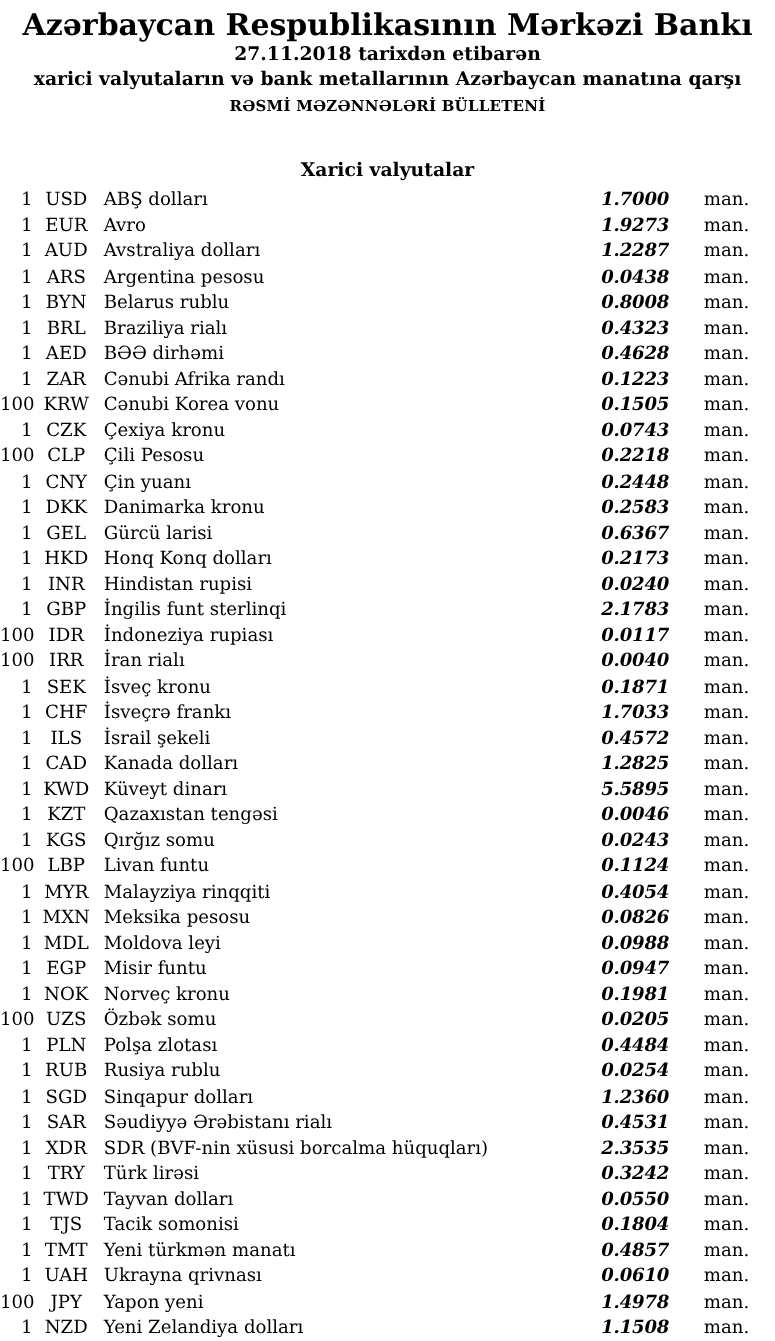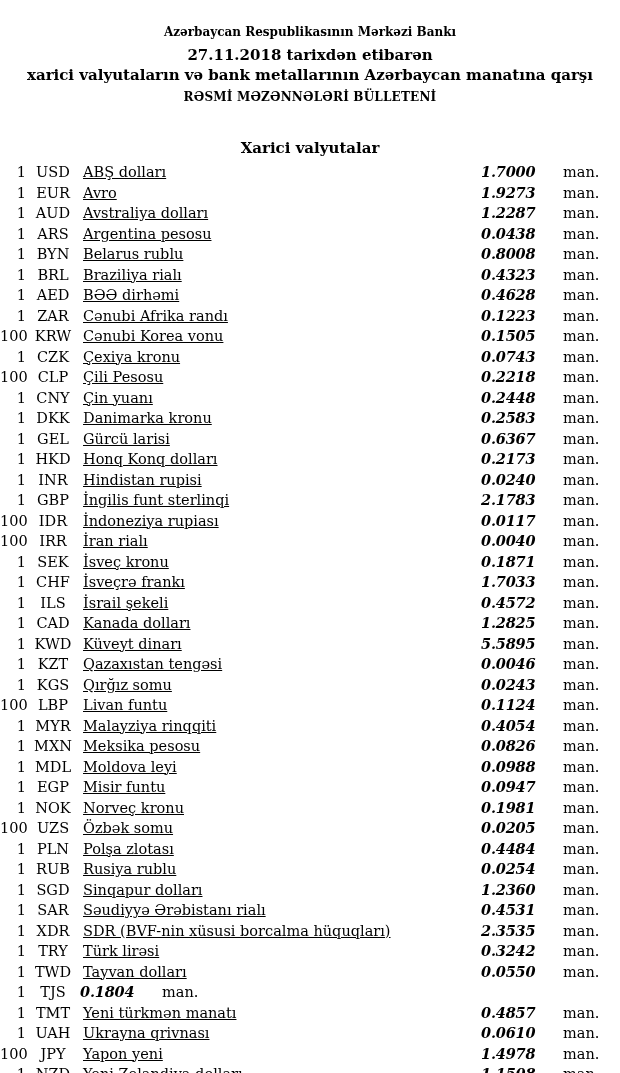--- a/index.html
+++ b/index.html
@@ -17,38 +17,38 @@
   .page {
     width: 620px;
     height: 1073px;
     background: #ffffff;
   }
   .hdr {
     text-align: center;
     font-weight: bold;
     white-space: nowrap;
   }
-  .title    { font-size: 12px; line-height: 26px; padding-top: 19px; }
+  .title    { font-size: 24px; line-height: 26px; padding-top: 7px; }
   .dateline { font-size: 15px; line-height: 20px; }
   .scope    { font-size: 15px; line-height: 20px; }
   .bulletin { font-size: 12px; line-height: 24px; letter-spacing: 0.2px; }
   .section  { font-size: 15px; line-height: 23px; margin-top: 28px; }
 
   .table { margin-top: 2px; }
   .row {
     display: flex;
     align-items: baseline;
     height: 20.5px;
     font-size: 14.5px;
     line-height: 20.5px;
     white-space: nowrap;
   }
   .qty  { flex: none; width: 26px;  text-align: right; }
   .code { flex: none; width: 54px;  text-align: center; }
-  .name { flex: 1; padding-left: 3px; overflow: hidden; text-decoration: underline; }
+  .name { flex: 1; padding-left: 3px; overflow: hidden; }
   .rate {
     flex: none; width: 70px; text-align: left;
     font-weight: bold; font-style: italic; letter-spacing: -0.2px;
   }
   .unit { flex: none; width: 57px; padding-left: 12px; }
 </style>
 </head>
 <body style="color: rgb(0, 0, 0); background: rgb(255, 255, 255);">
 
 <div class="page">
@@ -335,20 +335,21 @@
       <div class="row">
     <span class="qty">1</span>
     <span class="code">TWD</span>
     <span class="name">Tayvan dolları</span>
     <span class="rate">0.0550</span>
     <span class="unit">man.</span>
   </div>
       <div class="row">
     <span class="qty">1</span>
     <span class="code">TJS</span>
+    <span class="name">Tacik somonisi</span>
     <span class="rate">0.1804</span>
     <span class="unit">man.</span>
   </div>
       <div class="row">
     <span class="qty">1</span>
     <span class="code">TMT</span>
     <span class="name">Yeni türkmən manatı</span>
     <span class="rate">0.4857</span>
     <span class="unit">man.</span>
   </div>

